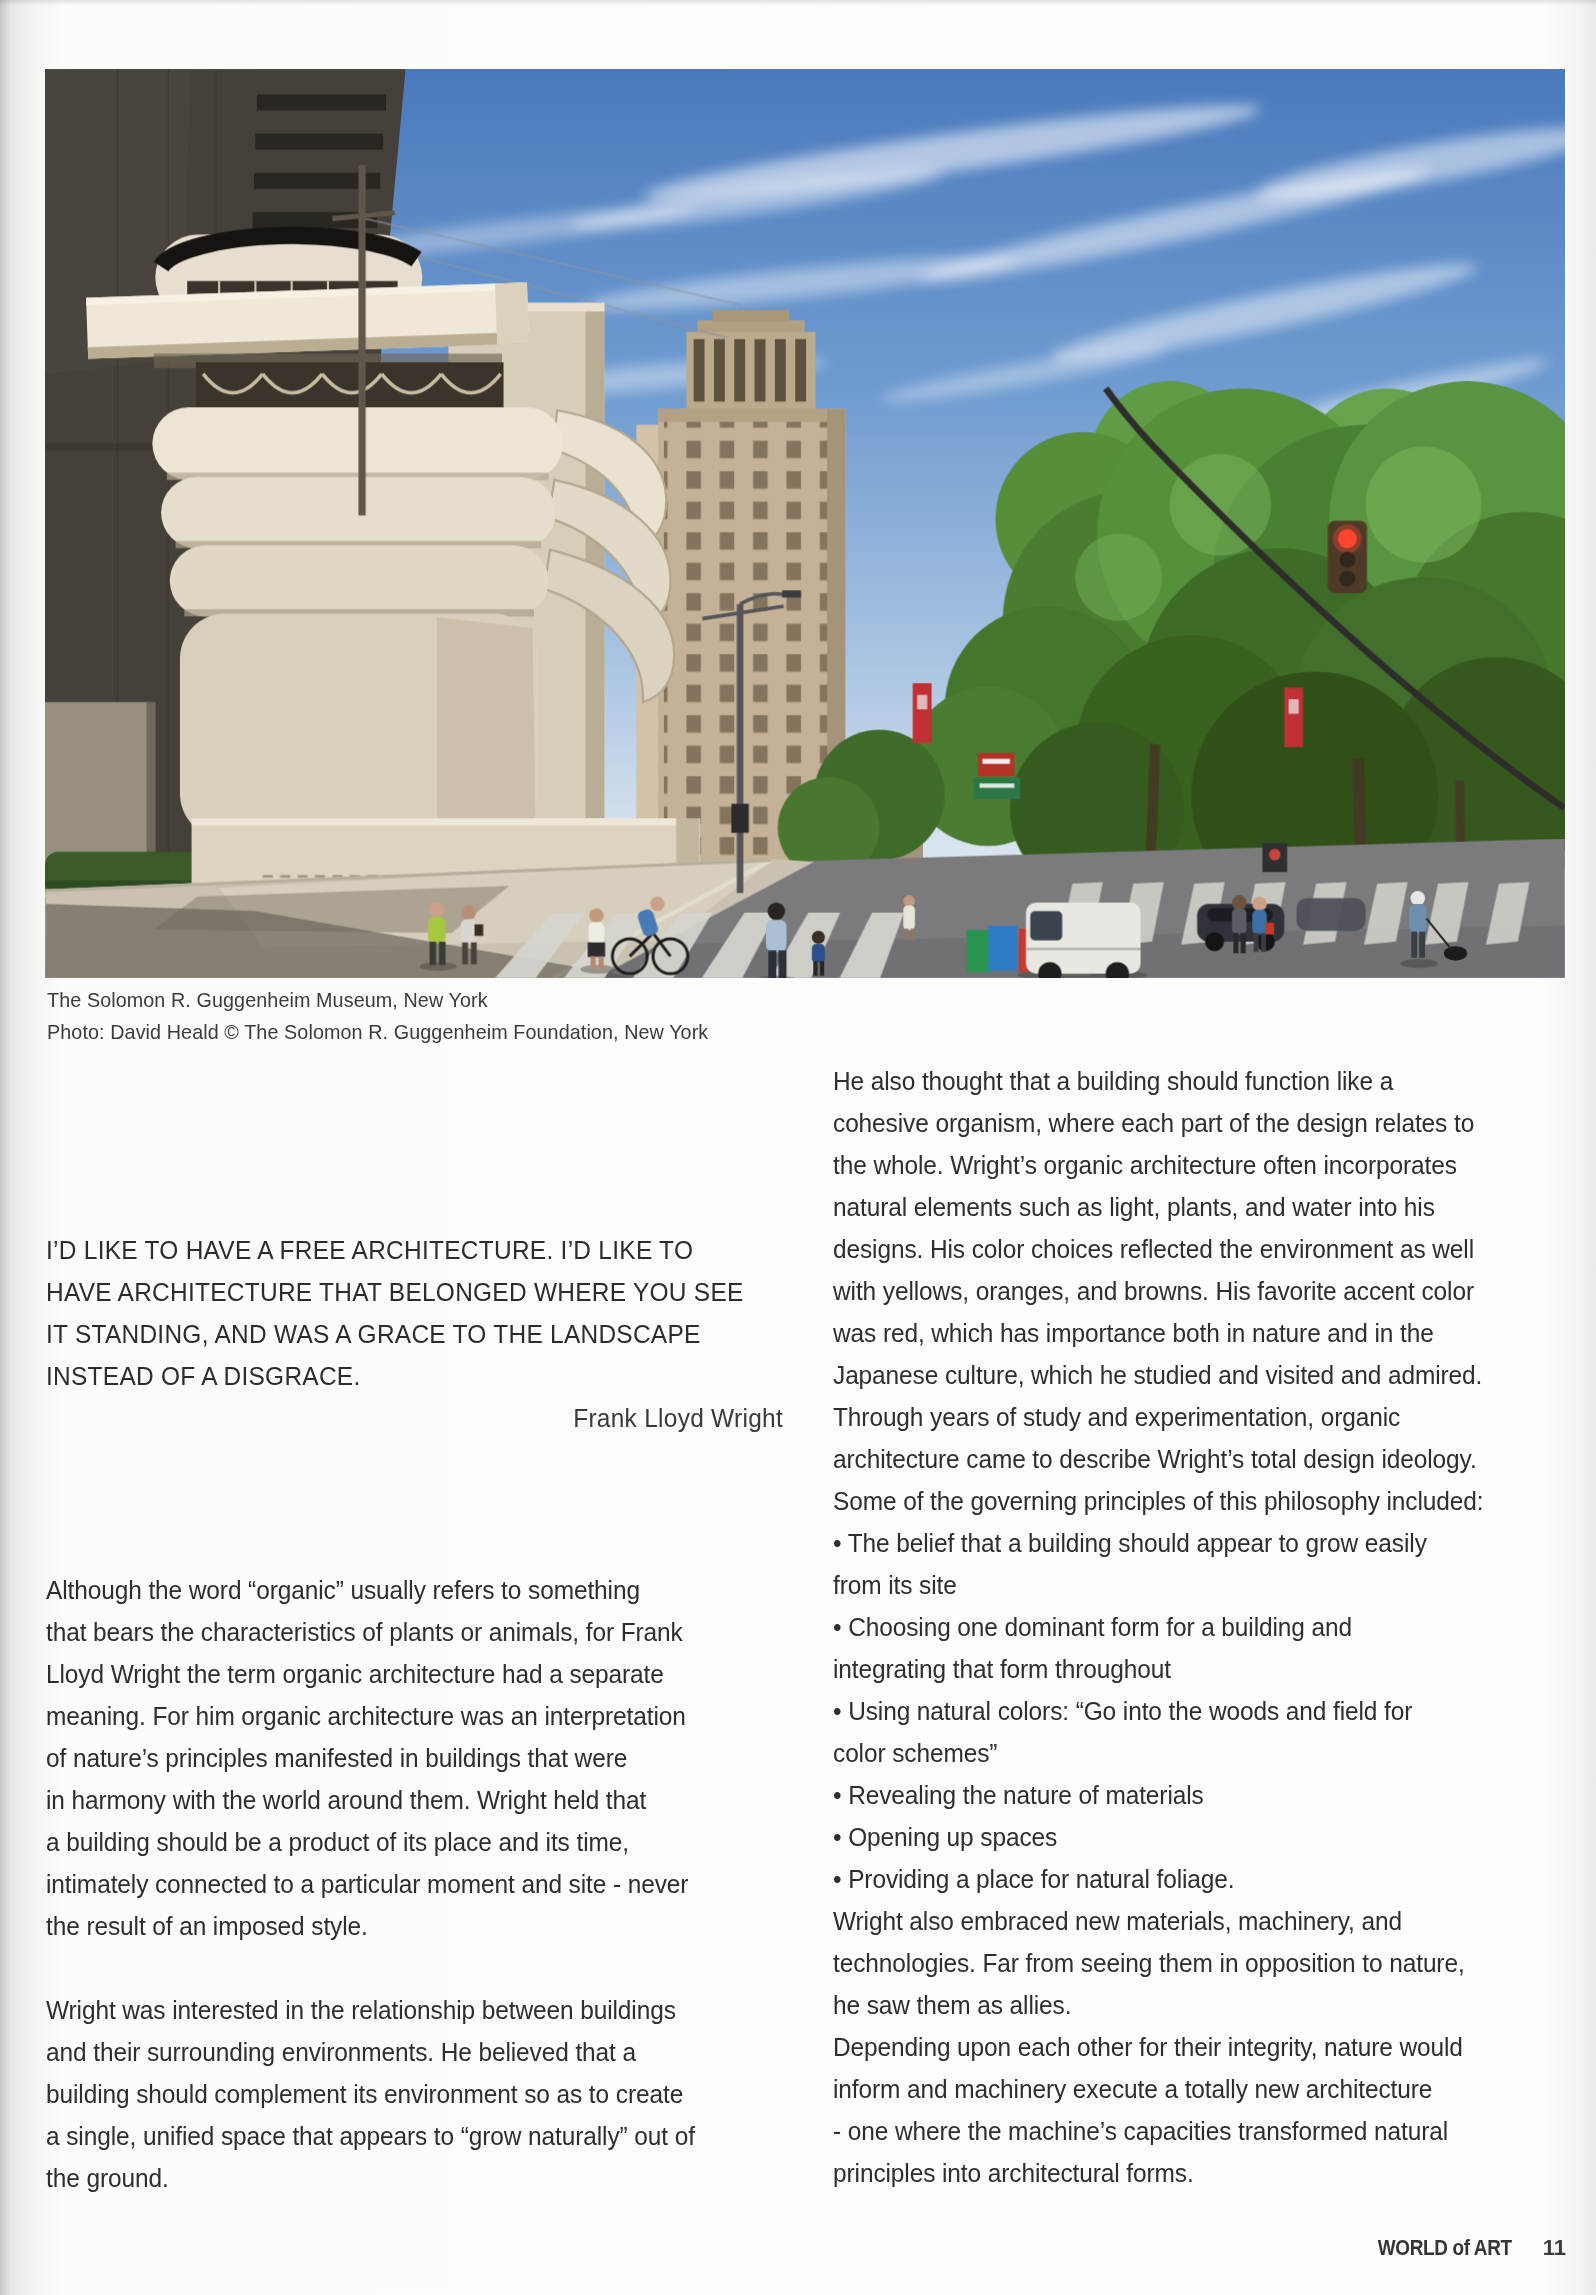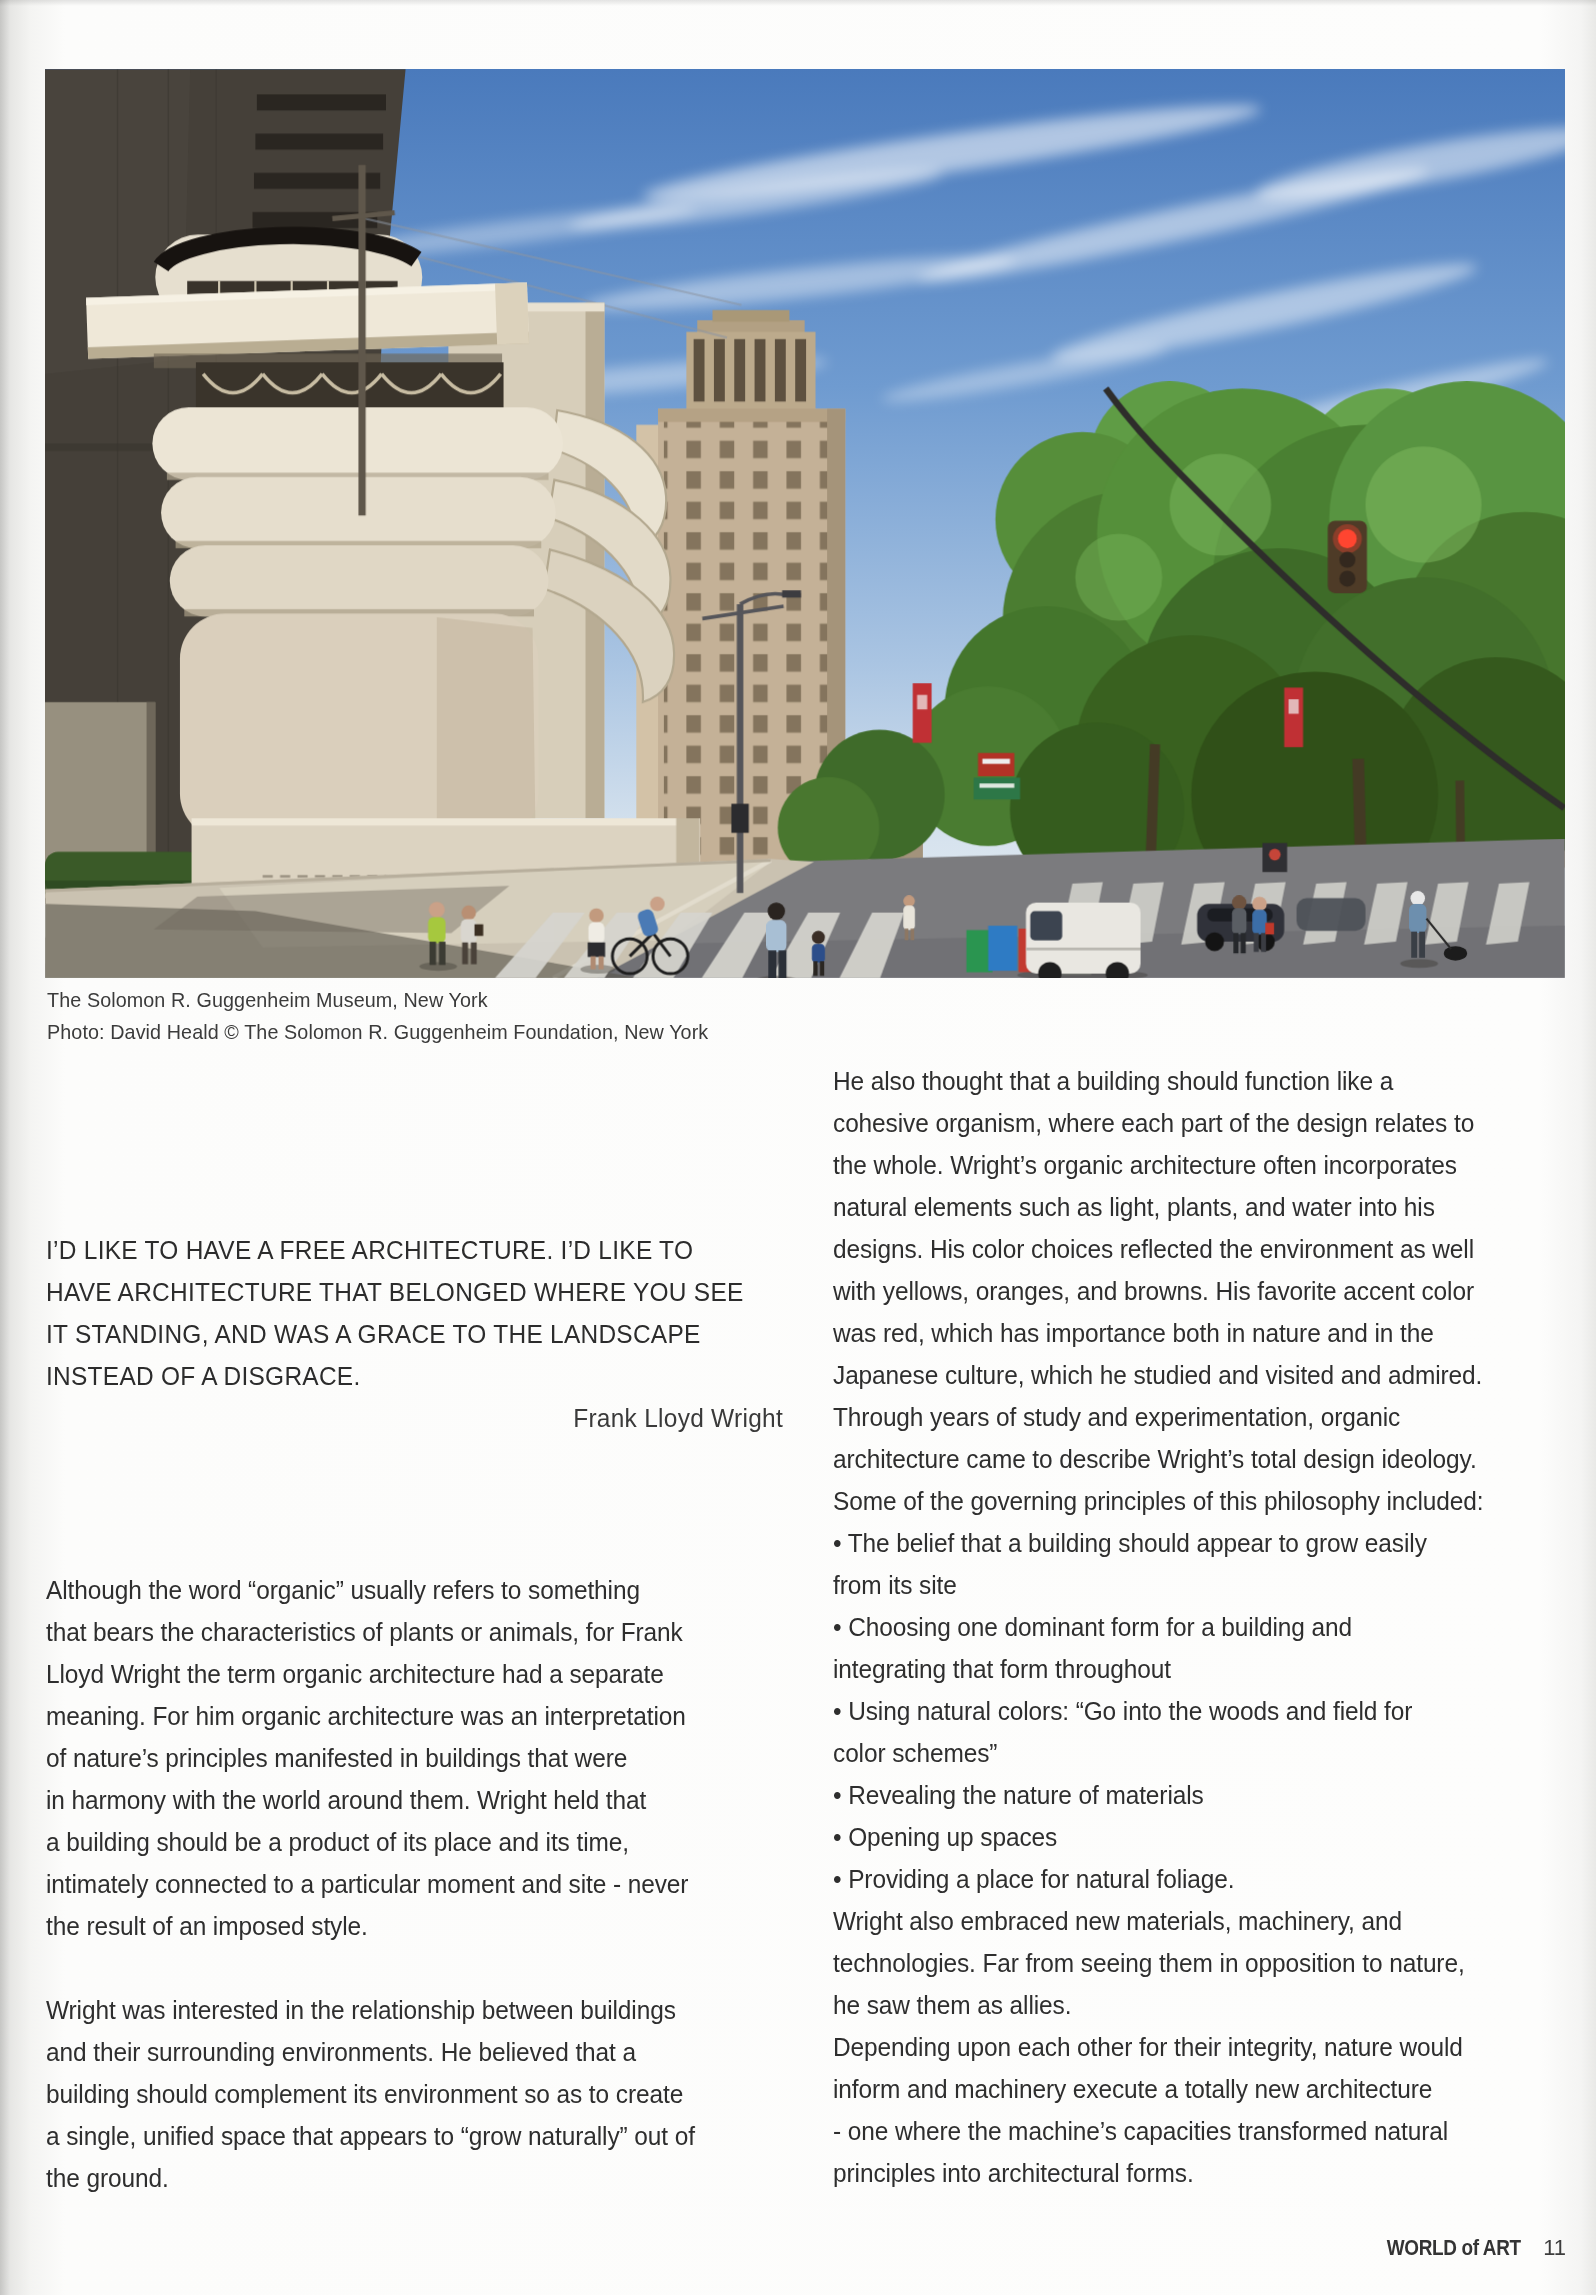--- a/index.html
+++ b/index.html
@@ -15,21 +15,21 @@
   .quote{position:absolute;left:46px;top:1229px;width:842px;margin:0;font-size:26px;line-height:42px;color:#2c2c2c;letter-spacing:0.3px;}
   .quote p{margin:0;white-space:pre-line;}
   .quote .attrib{text-align:right;width:784px;color:#3a3a3a;}
   .col{position:absolute;width:842px;font-size:26px;line-height:42px;color:#2e2e2e;letter-spacing:-0.1px;}
   .col p{margin:0;white-space:pre-line;}
   .col-left{left:46px;top:1569px;}
   .col-left p:first-child{margin-bottom:42px;}
   .col-right{left:833px;top:1060px;}
   .page-footer{position:absolute;left:0;top:2235px;width:1566px;text-align:right;font-size:22px;color:#343434;}
   .page-footer .brand{font-weight:bold;letter-spacing:-0.4px;display:inline-block;transform:scaleX(.86);transform-origin:100% 50%;}
-  .page-footer .pnum{display:inline-block;margin-left:16px;font-weight:normal;color:#3d3d3d;}
+  .page-footer .pnum{display:inline-block;margin-left:25px;font-weight:bold;color:#3d3d3d;}
 </style>
 </head>
 <body>
 
 <div class="page">
 
   <figure class="photo">
     <svg viewBox="0 0 2095 1252" preserveAspectRatio="none">
       <defs>
         <linearGradient id="skyGrad" x1="0" y1="0" x2="0" y2="1">

